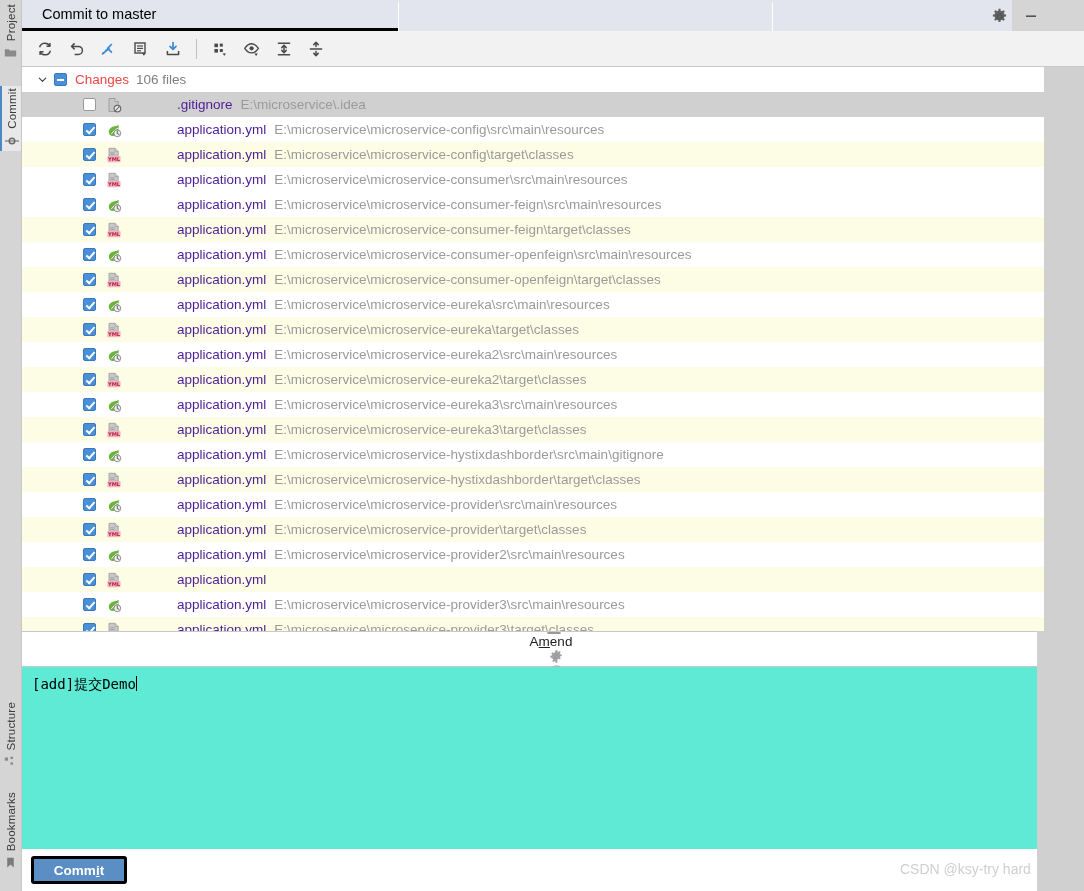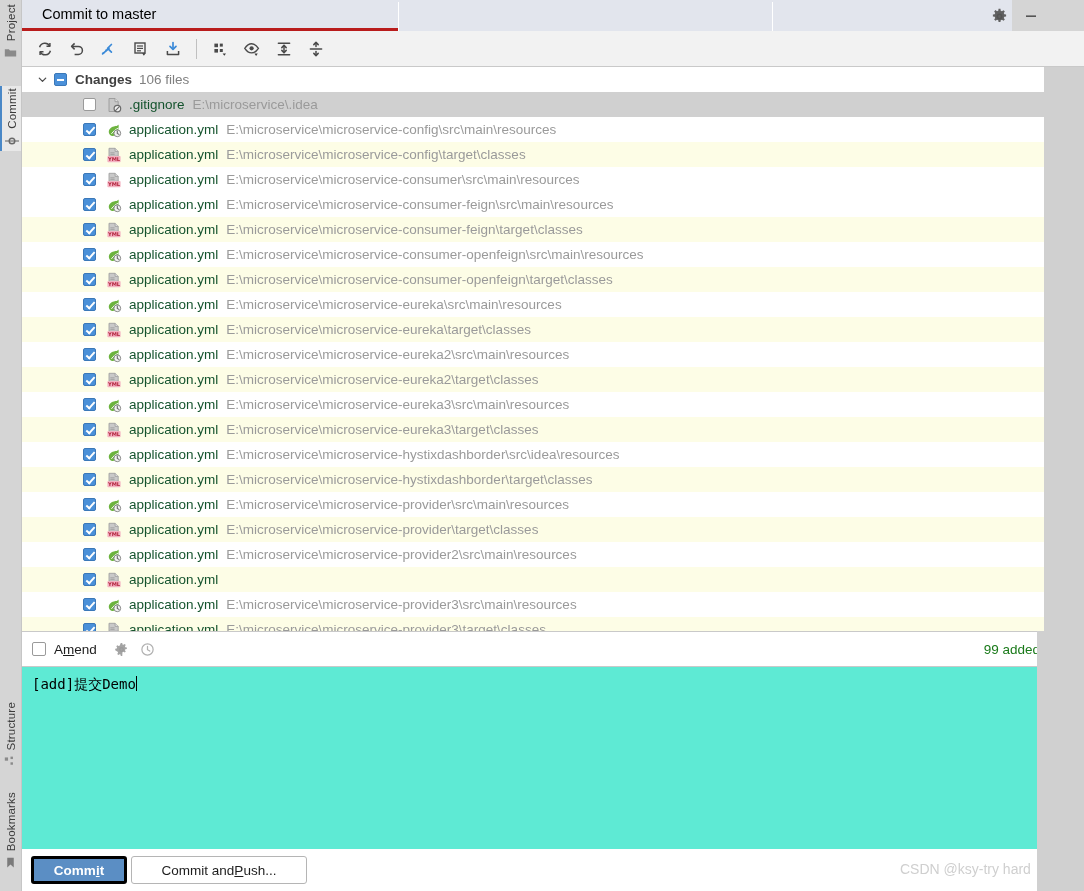--- a/index.html
+++ b/index.html
@@ -66,21 +66,21 @@
   #tab-commit-to-master {
     position: absolute;
     left: 0; top: 0;
     width: 376px; height: 31px;
     display: flex;
     align-items: center;
     padding-left: 20px;
     box-sizing: border-box;
     color: #000000;
     font-size: 14.5px;
-    border-bottom: 3px solid #b91c1c;
+    border-bottom: 3px solid #000000;
   }
   .tab-divider {
     position: absolute;
     top: 2px;
     width: 1px; height: 29px;
     background: #ffffff;
   }
   #tab-divider-1 { left: 376px; }
   #tab-divider-2 { left: 750px; }
   #tabbar-right-bg {
@@ -158,23 +158,23 @@
     box-sizing: border-box;
   }
   #changes-tristate::after {
     content: "";
     position: absolute;
     left: 2px; top: 5px;
     width: 7px; height: 2px;
     background: #ffffff;
   }
   #changes-title {
-    font-weight: bold;
+    font-weight: normal;
     font-size: 13.5px;
-    color: #404040;
+    color: #ef4444;
     margin-right: 7px;
   }
   #changes-count {
     font-size: 13.5px;
     color: #808080;
   }
   .file-row {
     height: 25px;
     display: flex;
     align-items: center;
@@ -207,23 +207,24 @@
     border-width: 0 2px 2px 0;
     transform: rotate(42deg);
   }
   .row-icon {
     width: 16px; height: 16px;
     flex: 0 0 auto;
     margin-right: 7px;
     line-height: 0;
   }
   .row-name {
-    color: #14532d;
+    color: #4c1d95;
     font-size: 13.5px;
     margin-right: 8px;
+    margin-left: 48px;
   }
   .row-path {
     color: #9a9a9a;
     font-size: 13.5px;
   }
   #list-scrollbar-track {
     position: absolute;
     left: 1011px; top: 0;
     width: 11px; height: 564px;
     background: transparent;
@@ -240,20 +241,21 @@
     position: absolute;
     left: 22px; top: 631px;
     width: 1062px; height: 36px;
     background: #ffffff;
     border-top: 1px solid #c9c9c9;
     border-bottom: 1px solid #c9c9c9;
     box-sizing: border-box;
     display: flex;
     align-items: center;
     padding-left: 10px;
+    flex-direction: column;
   }
   #amend-check {
     width: 14px; height: 14px;
     border: 1px solid #9a9a9a;
     background: #ffffff;
     border-radius: 2px;
     box-sizing: border-box;
     margin-right: 8px;
   }
   #amend-label {
@@ -695,21 +697,21 @@
       </div>
       <div class="file-row">
         <span class="row-check checked"></span>
         <span class="row-icon"><svg width="16" height="16" viewBox="0 0 16 16">
             <path d="M12.6 2.4c-1.5 2.1-4.3 1.3-6.6 2.6C3.2 6.6 2 9.4 3.4 12c1.5 2.6 5 2.6 7 .6 1.9-1.9 2.6-5.6 2.2-10.2z" fill="#6db33f"></path>
             <path d="M5.6 11.6c1.8-2.6 4-4.2 6.6-5.4" fill="none" stroke="#ffffff" stroke-width="0.9" stroke-linecap="round"></path>
             <circle cx="11.3" cy="11.3" r="3.4" fill="#f2f2f2" stroke="#8a8a8a" stroke-width="1"></circle>
             <path d="M11.3 9.1v2.3l1.6 1" fill="none" stroke="#6a6a6a" stroke-width="1.1" stroke-linecap="round"></path>
           </svg></span>
         <span class="row-name">application.yml</span>
-        <span class="row-path">E:\microservice\microservice-hystixdashborder\src\idea\resources</span>
+        <span class="row-path">E:\microservice\microservice-hystixdashborder\src\main\gitignore</span>
       </div>
       <div class="file-row alt">
         <span class="row-check checked"></span>
         <span class="row-icon"><svg width="16" height="16" viewBox="0 0 16 16">
             <path d="M3 1.3h6.1l3.1 3.1V9.2H3z" fill="#c9c9c9" stroke="#a0a0a0" stroke-width="0.9"></path>
             <path d="M9.1 1.3v3.1h3.1" fill="#e4e4e4" stroke="#a0a0a0" stroke-width="0.9"></path>
             <line x1="4.4" y1="5.8" x2="8.6" y2="5.8" stroke="#9a9a9a" stroke-width="0.8"></line>
             <line x1="4.4" y1="7.4" x2="8.6" y2="7.4" stroke="#9a9a9a" stroke-width="0.8"></line>
             <rect x="1.4" y="9" width="13.2" height="6.3" rx="1" fill="#f4b3c2"></rect>
             <text x="8" y="13.9" font-size="5.2" font-family="DejaVu Sans, sans-serif" font-weight="bold" fill="#b3243f" text-anchor="middle">YML</text>
@@ -819,20 +821,15 @@
   <div id="commit-message"><span>[add]提交Demo</span><span id="caret"></span></div>
 </div>
 <div id="message-area-rightgutter"></div>
 
 <div id="button-bar">
   <div id="commit-button">
       <span>Comm</span>
       <u>i</u>
       <span>t</span>
     </div>
-  <div id="commit-and-push-button">
-      <span>Commit and </span>
-      <u>P</u>
-      <span>ush...</span>
-    </div>
 </div>
 <div id="watermark-bg"></div>
 <div id="watermark">CSDN @ksy-try hard</div>
 
 </body></html>

